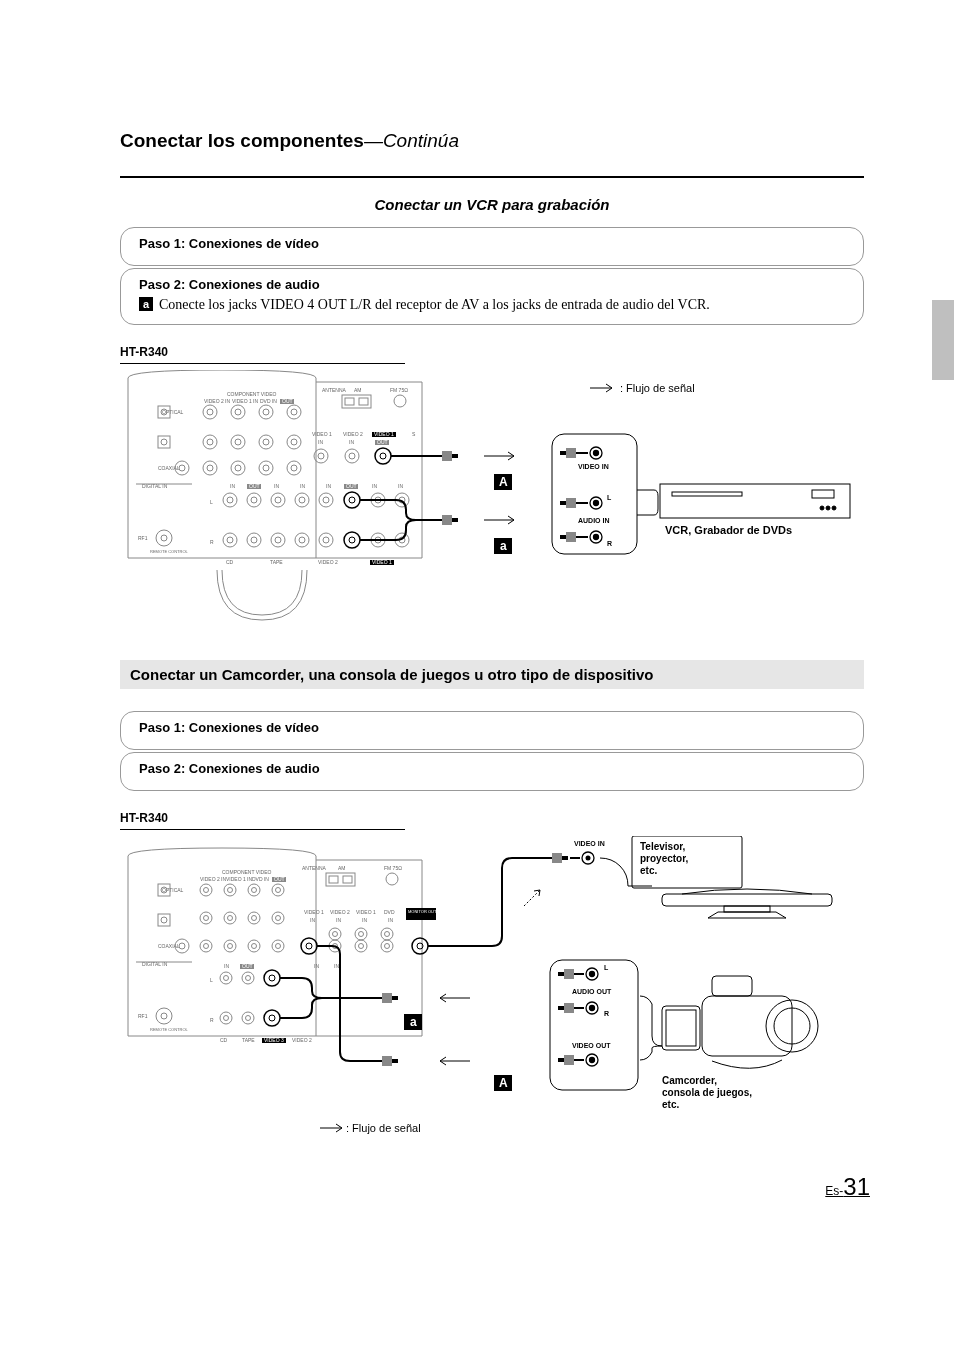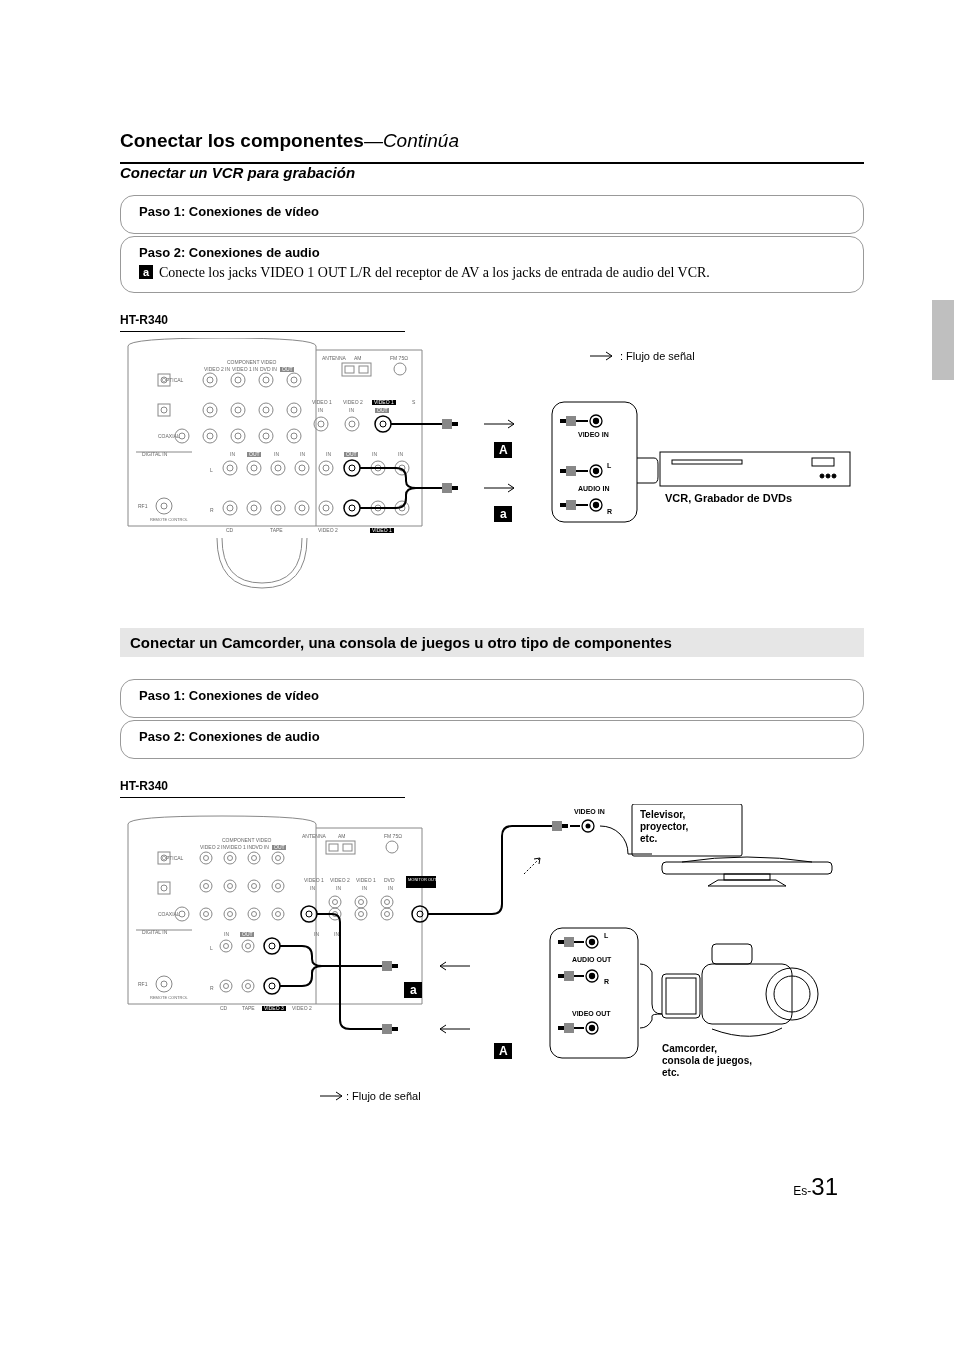--- a/index.html
+++ b/index.html
@@ -8,32 +8,34 @@
     font-family: Arial, Helvetica, sans-serif;
     color: #000;
     width: 954px;
     height: 1351px;
     position: relative;
     padding: 130px 90px 60px 120px;
   }
   .page-title {
     font-size: 19px;
     font-weight: bold;
-    padding-bottom: 10px;
+    padding-bottom: 24px;
     border-bottom: 2px solid #000;
+    margin-bottom: 18px;
   }
   .page-title .cont {
     font-weight: normal;
     font-style: italic;
   }
   .subheading {
     font-size: 15px;
     font-weight: bold;
     font-style: italic;
     margin-bottom: 14px;
+    text-align: center;
   }
   .step-box {
     border: 1px solid #999;
     border-radius: 14px;
     padding: 8px 18px 10px 18px;
     margin-bottom: 2px;
   }
   .step-title {
     font-size: 13px;
     font-weight: bold;
@@ -77,22 +79,23 @@
     background: #e6e6e6;
     font-size: 15px;
     font-weight: bold;
     padding: 6px 10px;
     margin-top: 26px;
     margin-bottom: 22px;
   }
   .page-num {
     position: absolute;
     bottom: 150px;
-    right: 116px;
+    right: 84px;
     font-size: 12px;
+    text-decoration: underline;
   }
   .page-num .big {
     font-size: 24px;
   }
   .tab {
     position: absolute;
     right: 0;
     top: 300px;
     width: 22px;
     height: 80px;
@@ -114,21 +117,21 @@
 
 <div class="subheading">Conectar un VCR para grabación</div>
 
 <div class="step-box">
   <div class="step-title">Paso 1: Conexiones de vídeo</div>
 </div>
 
 <div class="step-box">
   <div class="step-title">Paso 2: Conexiones de audio</div>
   <div class="step-line">
-    <span class="marker">a</span><span>Conecte los jacks VIDEO 1 OUT L/R del receptor de AV a los jacks de entrada de audio del VCR.</span>
+    <span class="marker">a</span><span>Conecte los jacks VIDEO 4 OUT L/R del receptor de AV a los jacks de entrada de audio del VCR.</span>
   </div>
 </div>
 
 <div class="model"><span>HT-R340</span></div>
 <div class="model-underline"></div>
 
 
 <svg class="diagram" viewBox="0 0 740 260" width="740" height="260">
 
   <g font-size="5" fill="#666" stroke="none">
@@ -346,21 +349,21 @@
   <text x="543" y="164" font-size="11" font-weight="bold">VCR, Grabador de DVDs</text>
 
   <g transform="translate(468,18)">
     <path d="M 0 0 L 22 0" stroke="#000" fill="none"></path>
     <path d="M 22 0 L 16 -4 M 22 0 L 16 4" stroke="#000" fill="none"></path>
     <text x="30" y="4" font-size="11">: Flujo de señal</text>
   </g>
 </svg>
 
 
-<div class="section2-bar">Conectar un Camcorder, una consola de juegos u otro tipo de componentes</div>
+<div class="section2-bar">Conectar un Camcorder, una consola de juegos u otro tipo de dispositivo</div>
 
 <div class="step-box">
   <div class="step-title">Paso 1: Conexiones de vídeo</div>
 </div>
 
 <div class="step-box">
   <div class="step-title">Paso 2: Conexiones de audio</div>
 </div>
 
 <div class="model"><span>HT-R340</span></div>

